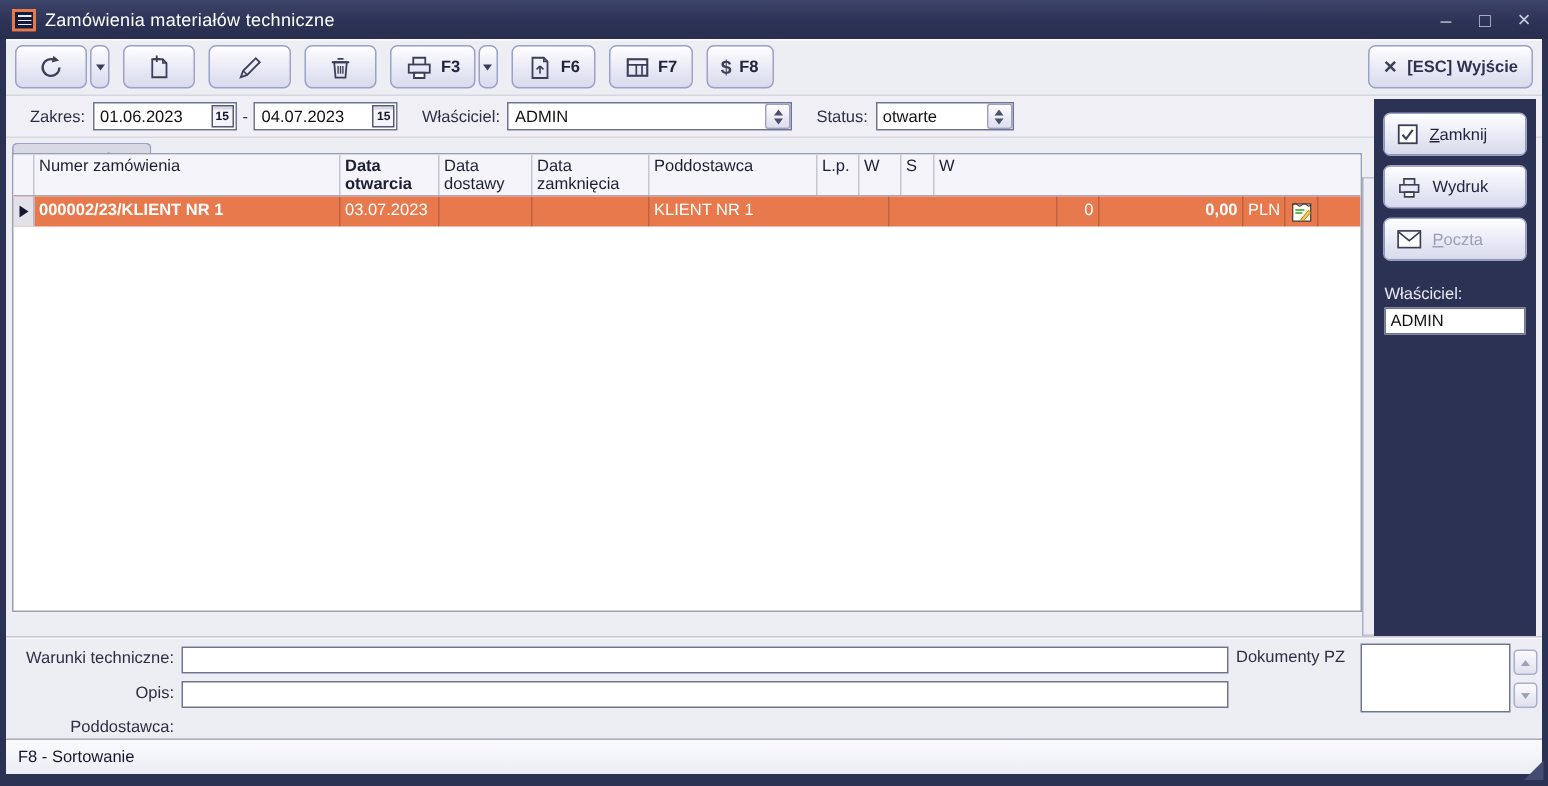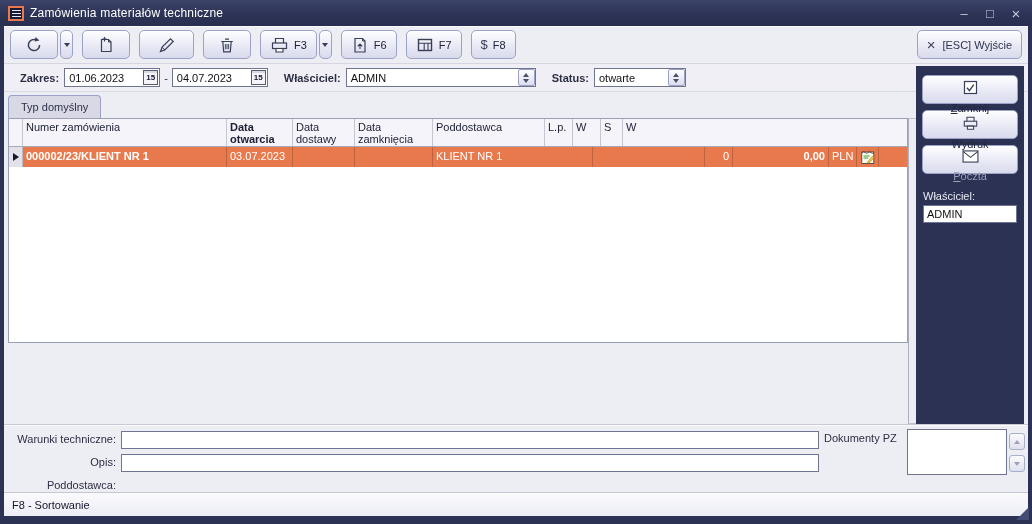--- a/index.html
+++ b/index.html
@@ -35,21 +35,21 @@
     position:absolute; left:0; top:0; width:1024px; height:38px;
     background:#EDEDF4; border-bottom:1px solid #D6D6E0;
     box-shadow:inset 0 1px 0 #FBFBFE;
     display:flex; align-items:center; padding:0 6px;
   }
   .tbtn {
     height:29px; border:1px solid #9BA1C7; border-radius:5px;
     background:linear-gradient(180deg,#FEFEFF 0%,#ECEDF7 45%,#D9DAEC 100%);
     box-shadow:inset 0 1px 0 #fff;
     display:flex; align-items:center; justify-content:center;
-    gap:5px; padding:0 9px; color:#2f3350; cursor:default;
+    gap:5px; padding:0 9px; color:#2f3350; cursor:default;font-weight:bold;
   }
   .tbtn .fkey { font-size:11px; color:#20243a; }
   .tbtn.narrow { width:13px; padding:0; margin-left:2px; }
   .tgap { width:9px; flex:0 0 auto; }
   .dd-arrow { width:0; height:0; border-left:3.5px solid transparent; border-right:3.5px solid transparent; border-top:4px solid #3a3f58; }
   .exit-btn { margin-left:auto; font-size:11px; gap:7px; }
   .exit-x { font-size:15px; line-height:15px; color:#3a3f58; }
   
   .filterbar {
     position:absolute; left:0; top:38px; width:1024px; height:28px;
@@ -64,31 +64,31 @@
     display:flex; align-items:center; justify-content:center;
     box-shadow:inset 0 2px 0 #D9D9E4;
   }
   .spin-btn {
     width:17px; height:17px; margin-right:0; border:1px solid #9BA1C7; border-radius:2px;
     background:linear-gradient(180deg,#FDFDFE,#DDDEEE);
     display:flex; flex-direction:column; align-items:center; justify-content:center; gap:2px;
   }
   .tri-up { width:0; height:0; border-left:3px solid transparent; border-right:3px solid transparent; border-bottom:4px solid #4a4f6a; }
   .tri-dn { width:0; height:0; border-left:3px solid transparent; border-right:3px solid transparent; border-top:4px solid #4a4f6a; }
-  .flabel { margin-right:5px;font-weight:bold; }
+  .flabel { margin-right:5px; }
   
   .tabrow { position:absolute; left:0; top:66px; width:912px; height:26px; }
   .tab {
     position:absolute; left:4px; bottom:0; height:23px; padding:0 12px;
     background:#D9D9E5; border:1px solid #9BA1C7; border-bottom:none;
     border-radius:4px 4px 0 0; display:flex; align-items:center; color:#2e3249;
   }
   
   .grid {
-    position:absolute; left:4px; top:92px; width:900px; height:225px;
+    position:absolute; left:4px; top:76px; width:900px; height:306px;
     border:1px solid #9AA0B4; background:#fff; overflow:hidden;
   }
   .grid-scroll {
     position:absolute; left:904px; top:92px; width:12px; height:306px;
     background:#ECECF3; border:1px solid #C0C0CE; border-left:1px solid #AEAEBE;
   }
   .hrow { display:flex; height:28px; background:#F5F4FA; border-bottom:1px solid #A9A9B8; }
   .hcell {
     border-right:1px solid #C6C6D2; padding:2px 3px; line-height:12px;
     color:#1c1f33; overflow:hidden; white-space:normal;
@@ -116,21 +116,21 @@
   
   .side-panel {
     position:absolute; left:916px; top:66px; width:108px; height:358px;
     background:#2B3254; padding-top:9px;
   }
   .sbtn {
     width:96px; height:29px; margin:0 auto 6px auto;
     border:1px solid #9BA1C7; border-radius:5px;
     background:linear-gradient(180deg,#FEFEFF 0%,#ECEDF7 45%,#D9DAEC 100%);
     box-shadow:inset 0 1px 0 #fff;
-    display:flex; align-items:center; gap:7px; padding:4px 8px; color:#23273e; cursor:default;flex-direction:column;
+    display:flex; align-items:center; gap:7px; padding:4px 8px; color:#23273e; cursor:default;
   }
   .sbtn.disabled { color:#9BA0B6; }
   .sp-label { color:#E9EAF2; margin:16px 0 3px 7px; }
   .sp-input { display:block; margin-left:7px; width:94px; height:18px; border:1px solid #6F7490; background:#fff; color:#111; font:inherit; padding:0 3px; }
   
   .bottom-panel {
     position:absolute; left:0; top:398px; width:1024px; height:68px;
     background:#EDEDF4; box-shadow:inset 0 1px 0 #FBFBFE; border-top:1px solid #C9C9D5;
   }
   .blabel { position:absolute; width:110px; text-align:right; color:#2c2f44; }

